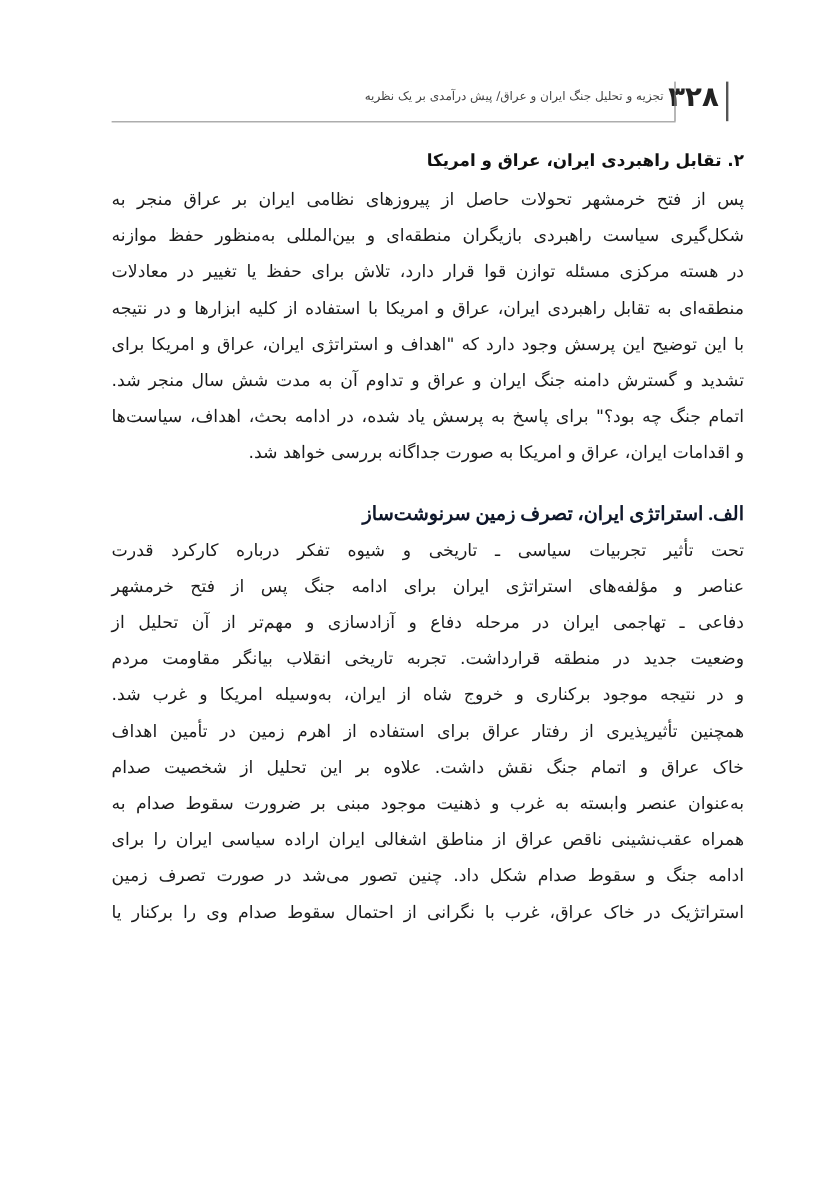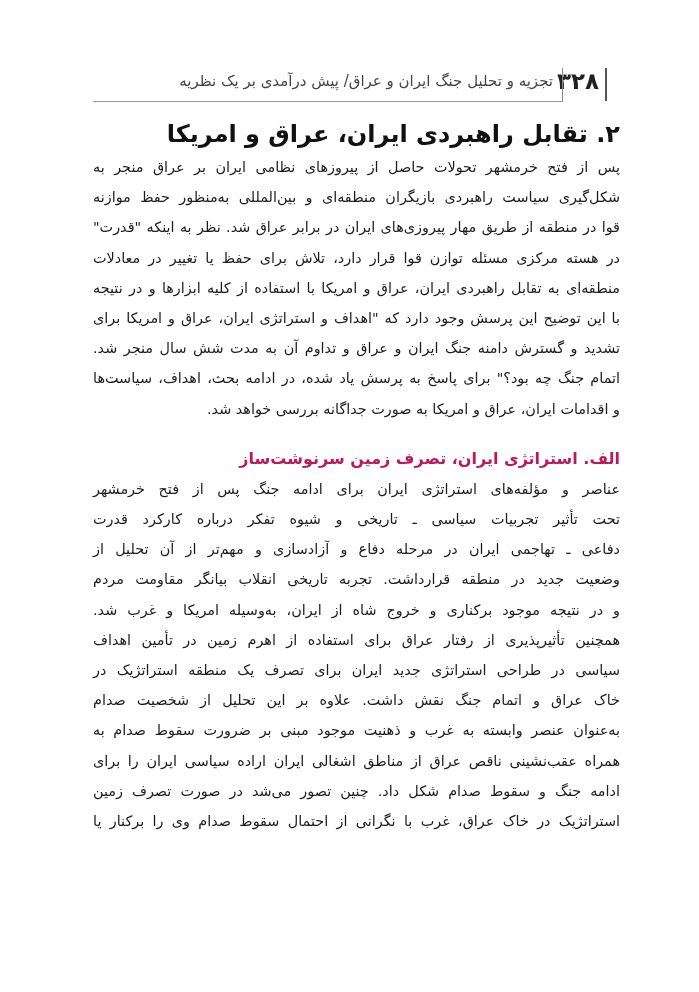--- a/index.html
+++ b/index.html
@@ -60,49 +60,50 @@
       left: 0;
       right: 44px;
       bottom: 0;
       height: 1.5px;
       background: #999;
     }
     .header-title {
       position: absolute;
       right: 54px;
       top: 6px;
-      font-size: 15px;
+      font-size: 10px;
       color: #444;
       direction: rtl;
       white-space: nowrap;
       line-height: 18px;
     }
     
     .content {
       position: absolute;
       top: 118px;
       left: 93px;
       width: 527px;
       direction: rtl;
       text-align: justify;
       text-align-last: right;
     }
     .section-title {
-      font-size: 24px;
+      font-size: 14px;
       font-weight: bold;
       line-height: 32px;
       margin: 0 0 2px 0;
       color: #111;
     }
     .subsection-title {
       font-size: 16px;
       font-weight: bold;
       line-height: 30px;
       margin: 20px 0 0 0;
-      color: #be185d;
+      color: #0f172a;
+      font-family: Liberation Serif, serif;
     }
     .para {
       font-size: 14.4px;
       line-height: 30.2px;
       margin: 0;
       color: #1c1c1c;
     }
     .line {
       display: block;
       text-align: justify;
@@ -124,38 +125,36 @@
     <div class="header-inner-bar"></div>
     <div class="header-title">تجزیه و تحلیل جنگ ایران و عراق/ پیش درآمدی بر یک نظریه</div>
     <div class="header-rule"></div>
   </div>
 
   <div class="content">
     <h2 class="section-title">۲. تقابل راهبردی ایران، عراق و امریکا</h2>
     <p class="para">
       <span class="line">پس از فتح خرمشهر تحولات حاصل از پیروزهای نظامی ایران بر عراق منجر به</span>
       <span class="line">شکل‌گیری سیاست راهبردی بازیگران منطقه‌ای و بین‌المللی به‌منظور حفظ موازنه</span>
-      <span class="line">قوا در منطقه از طریق مهار پیروزی‌های ایران در برابر عراق شد. نظر به اینکه "قدرت"</span>
       <span class="line">در هسته مرکزی مسئله توازن قوا قرار دارد، تلاش برای حفظ یا تغییر در معادلات</span>
       <span class="line">منطقه‌ای به تقابل راهبردی ایران، عراق و امریکا با استفاده از کلیه ابزارها و در نتیجه</span>
       <span class="line">با این توضیح این پرسش وجود دارد که "اهداف و استراتژی ایران، عراق و امریکا برای</span>
       <span class="line">تشدید و گسترش دامنه جنگ ایران و عراق و تداوم آن به مدت شش سال منجر شد.</span>
       <span class="line">اتمام جنگ چه بود؟" برای پاسخ به پرسش یاد شده، در ادامه بحث، اهداف، سیاست‌ها</span>
       <span class="line last">و اقدامات ایران، عراق و امریکا به صورت جداگانه بررسی خواهد شد.</span>
     </p>
 
     <h3 class="subsection-title">الف. استراتژی ایران، تصرف زمین سرنوشت‌ساز</h3>
     <p class="para">
+      <span class="line">تحت تأثیر تجربیات سیاسی ـ تاریخی و شیوه تفکر درباره کارکرد قدرت</span>
       <span class="line">عناصر و مؤلفه‌های استراتژی ایران برای ادامه جنگ پس از فتح خرمشهر</span>
-      <span class="line">تحت تأثیر تجربیات سیاسی ـ تاریخی و شیوه تفکر درباره کارکرد قدرت</span>
       <span class="line">دفاعی ـ تهاجمی ایران در مرحله دفاع و آزادسازی و مهم‌تر از آن تحلیل از</span>
       <span class="line">وضعیت جدید در منطقه قرارداشت. تجربه تاریخی انقلاب بیانگر مقاومت مردم</span>
       <span class="line">و در نتیجه موجود برکناری و خروج شاه از ایران، به‌وسیله امریکا و غرب شد.</span>
       <span class="line">همچنین تأثیرپذیری از رفتار عراق برای استفاده از اهرم زمین در تأمین اهداف</span>
-      <span class="line">سیاسی در طراحی استراتژی جدید ایران برای تصرف یک منطقه استراتژیک در</span>
       <span class="line">خاک عراق و اتمام جنگ نقش داشت. علاوه بر این تحلیل از شخصیت صدام</span>
       <span class="line">به‌عنوان عنصر وابسته به غرب و ذهنیت موجود مبنی بر ضرورت سقوط صدام به</span>
       <span class="line">همراه عقب‌نشینی ناقص عراق از مناطق اشغالی ایران اراده سیاسی ایران را برای</span>
       <span class="line">ادامه جنگ و سقوط صدام شکل داد. چنین تصور می‌شد در صورت تصرف زمین</span>
       <span class="line">استراتژیک در خاک عراق، غرب با نگرانی از احتمال سقوط صدام وی را برکنار یا</span>
     </p>
   </div>
 
 </div>
 

